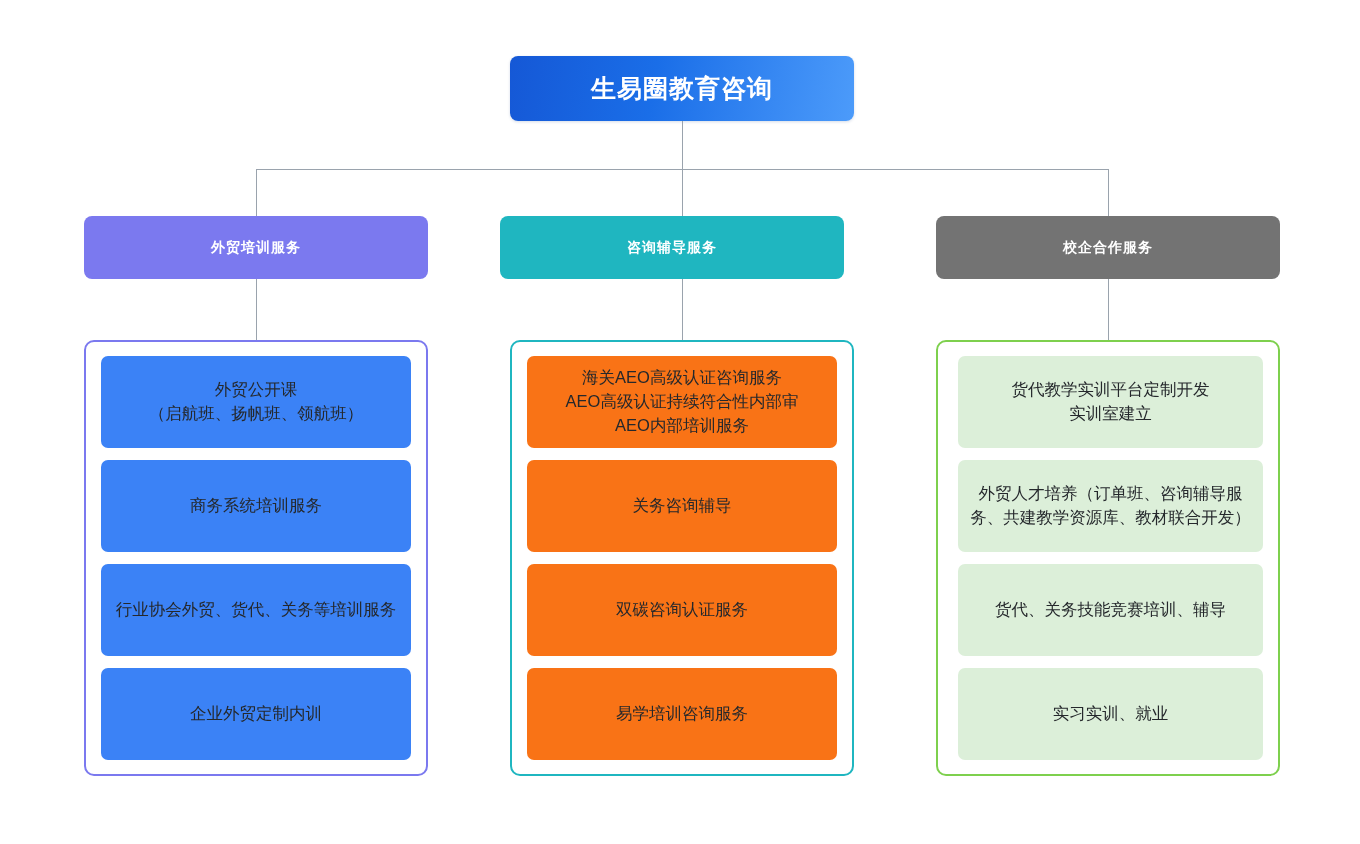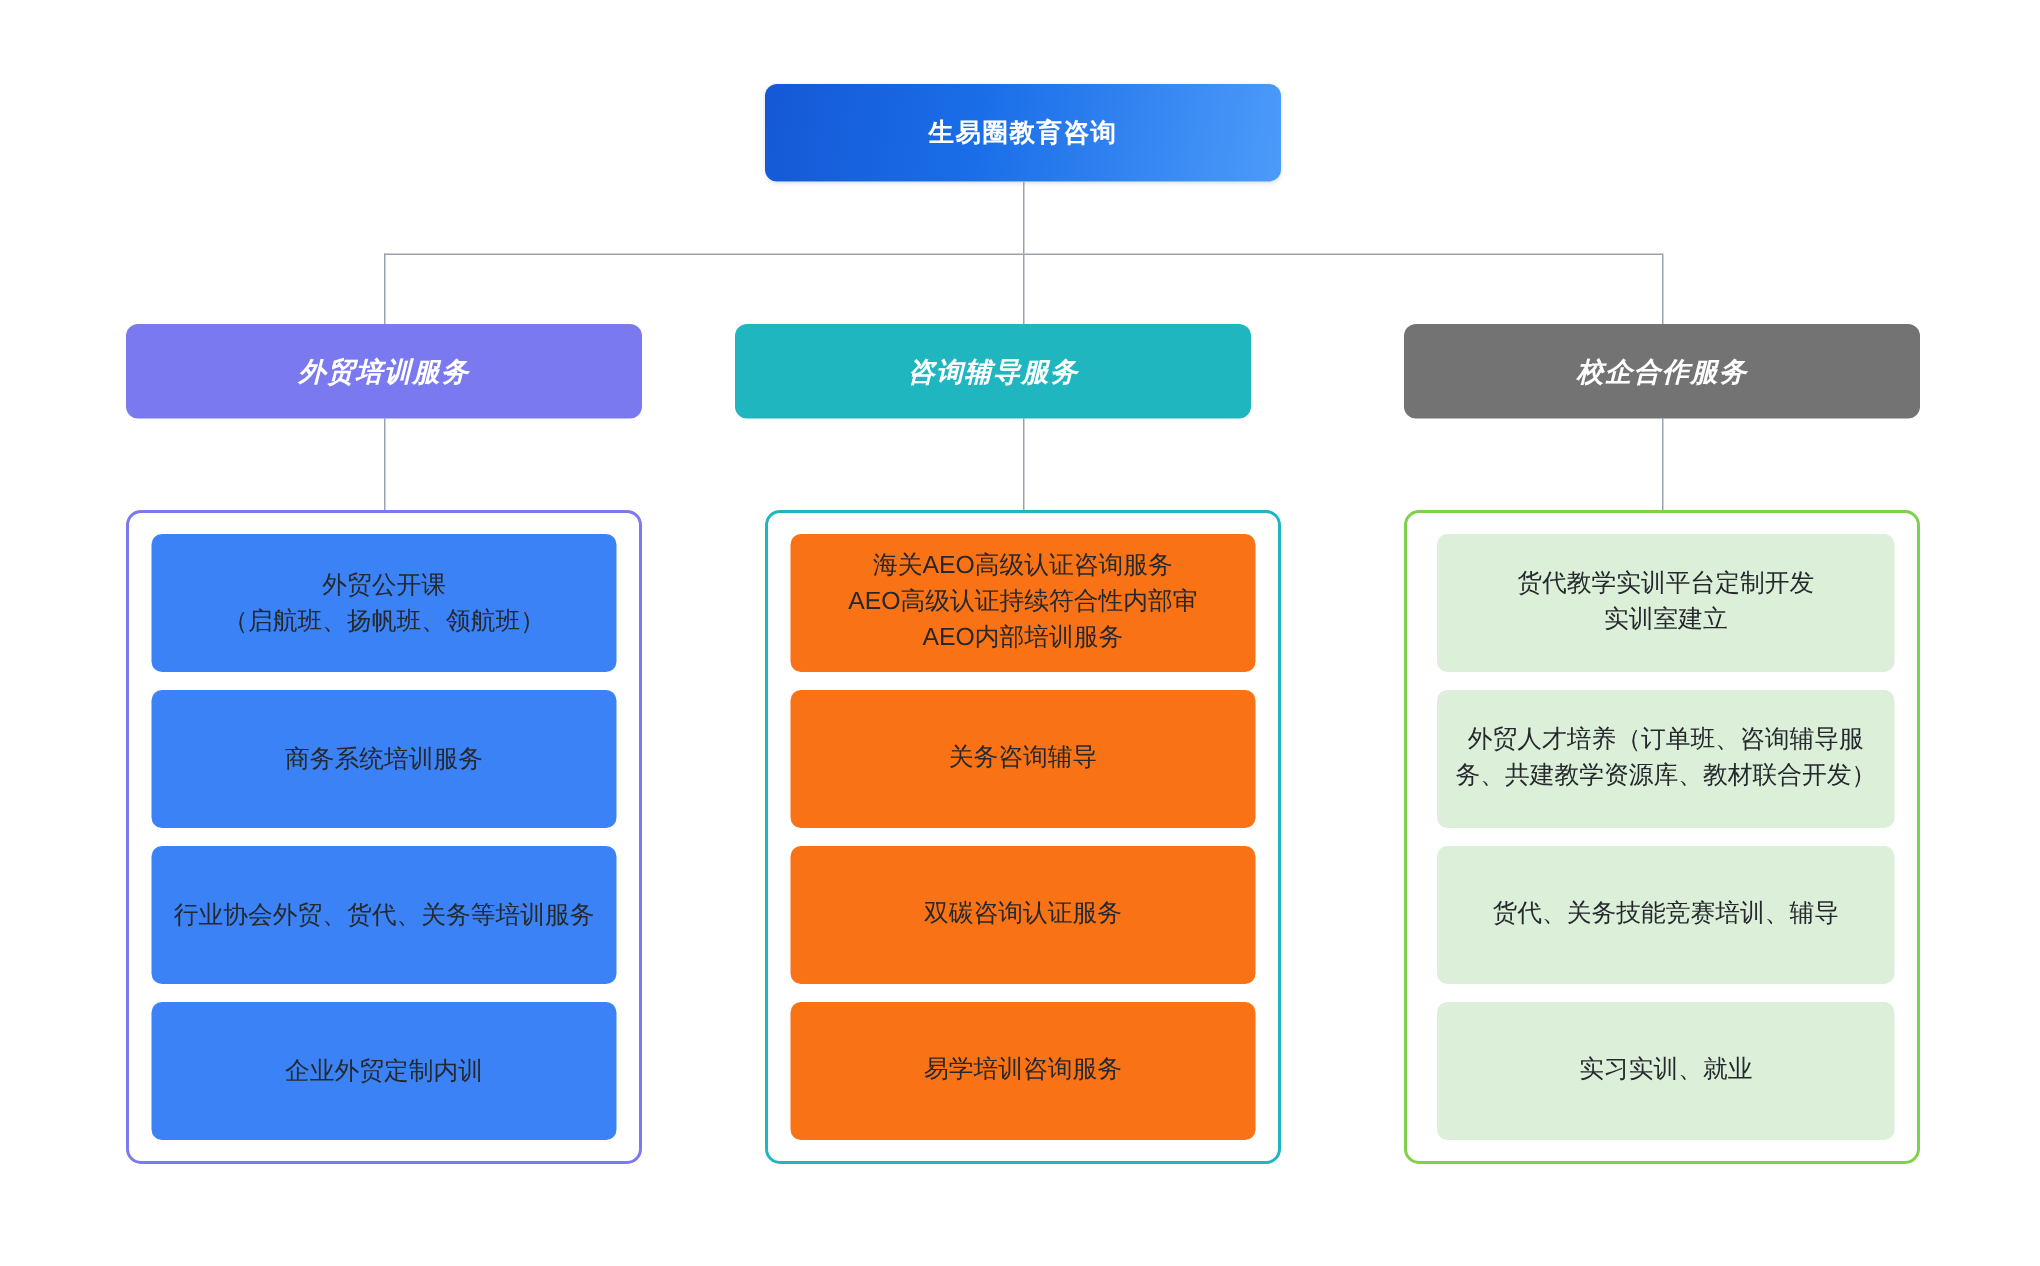--- a/index.html
+++ b/index.html
@@ -37,50 +37,49 @@
     height: 65px;
     border-radius: 8px;
     background: linear-gradient(100deg, #1558d6 0%, #1a6ee8 42%, #4c9bfa 100%);
     display: flex;
     align-items: center;
     justify-content: center;
     box-shadow: 0 1px 3px rgba(20,60,130,0.18);
   }
   .root-title {
     color: #ffffff;
-    font-size: 17px;
+    font-size: 25px;
     font-weight: bold;
     letter-spacing: 1px;
   }
 
   
   .column {
     position: absolute;
     top: 216px;
     width: 344px;
   }
   .col-1 { left: 84px; }
-  .col-2 { left: 490px; }
+  .col-2 { left: 500px; }
   .col-3 { left: 936px; }
 
   .cat-header {
     width: 344px;
     height: 63px;
     border-radius: 8px;
     display: flex;
     align-items: center;
     justify-content: center;
     box-sizing: border-box;
   }
   .cat-title {
     color: #ffffff;
-    font-size: 18px;
+    font-size: 14px;
     font-weight: bold;
     letter-spacing: 1px;
-    font-style: italic;
   }
 
   
   .group-box {
     position: absolute;
     top: 340px;
     width: 344px;
     height: 436px;
     border-radius: 10px;
     border: 2px solid #cccccc;

